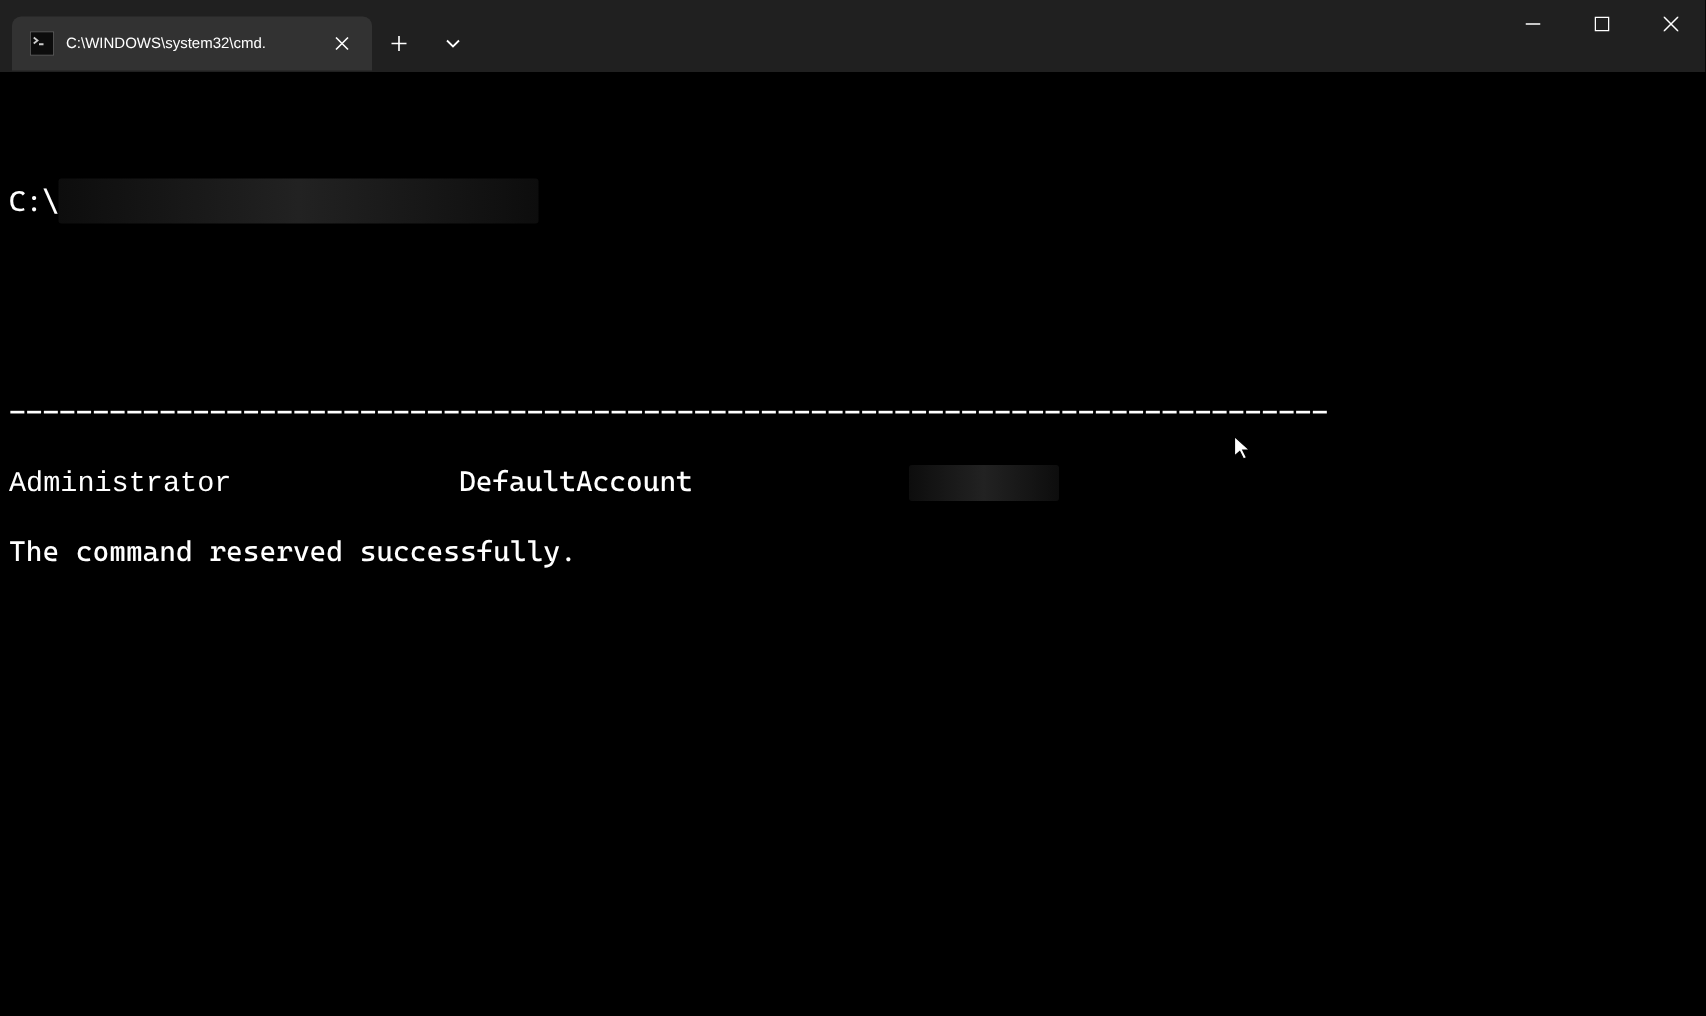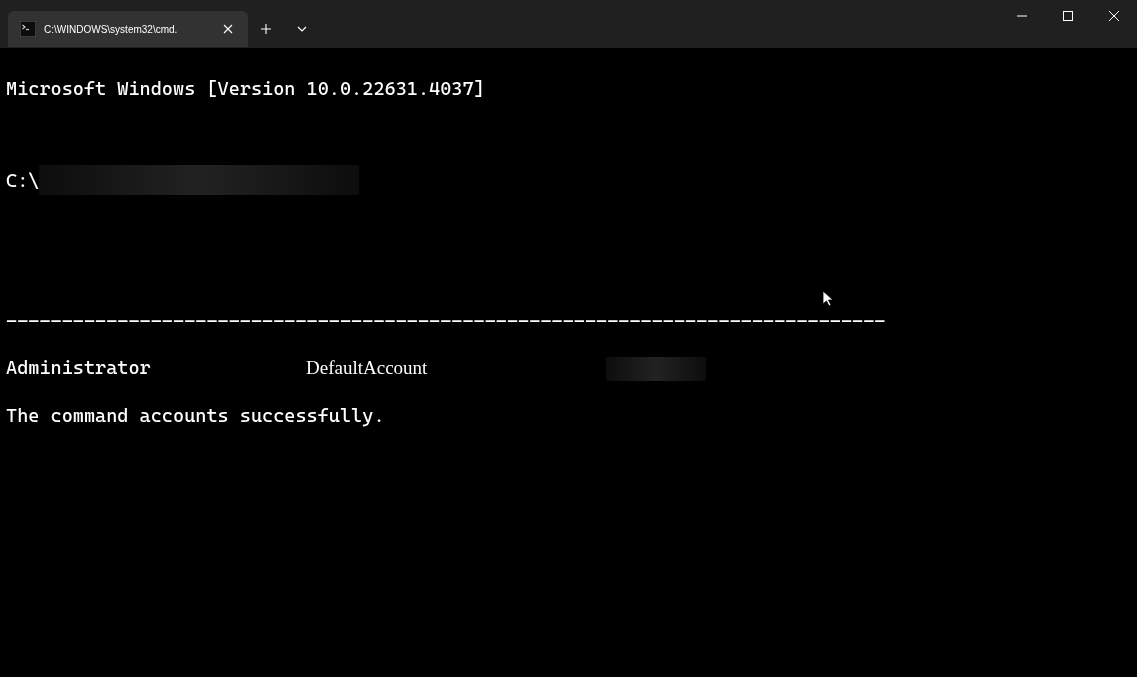--- a/index.html
+++ b/index.html
@@ -118,22 +118,22 @@
       top: -24px;
       width: 128px;
       height: 28px;
       background: linear-gradient(90deg, #0d0d0d, #222, #0d0d0d);
       border-radius: 2px;
       z-index: 1;
     }
     .col {
       display: inline-block;
     }
-    .c1 { width: 300px; }
-    .c2 { width: 300px; font-family: Liberation Serif, serif; }
+    .c1 { width: 300px; font-family: Liberation Mono, monospace; }
+    .c2 { width: 300px; }
     .c3 { }
     .cursor-arrow {
       position: absolute;
       left: 822px;
       top: 290px;
       color: #fff;
       pointer-events: none;
       font-size: 16px;
     }
   </style>
@@ -181,28 +181,27 @@
     </div>
     <div class="win-btn close">
       <svg width="10" height="10" viewBox="0 0 10 10">
           <path d="M0 0 L10 10 M10 0 L0 10" stroke="#fff" stroke-width="1"></path>
         </svg>
     </div>
   </div>
 </div>
 
 <div class="terminal">
-<div class="line">Microsoft Windows [Version 10.0.22631.4037]</div>
 <div class="line"> </div>
 <div class="line"><span>C:\</span><span class="redact redact1"></span></div>
 <div class="line"> </div>
 <div class="line"> </div>
 <div class="line">-------------------------------------------------------------------------------</div>
 <div class="line"><span class="col c1">Administrator</span><span class="col c2">DefaultAccount</span><span class="col c3"><span class="redact redact2"></span></span></div>
-<div class="line">The command accounts successfully.</div>
+<div class="line">The command reserved successfully.</div>
 <div class="line"> </div>
 <div class="line"> </div>
 
 </div>
 
 <div class="cursor-arrow">
   <svg width="14" height="18" viewBox="0 0 14 18">
       <path d="M1 1 L1 14 L4.5 11 L7 16 L9 15 L6.5 10 L11 10 Z" fill="#fff" stroke="#000" stroke-width="0.8"></path>
     </svg>
 </div>

